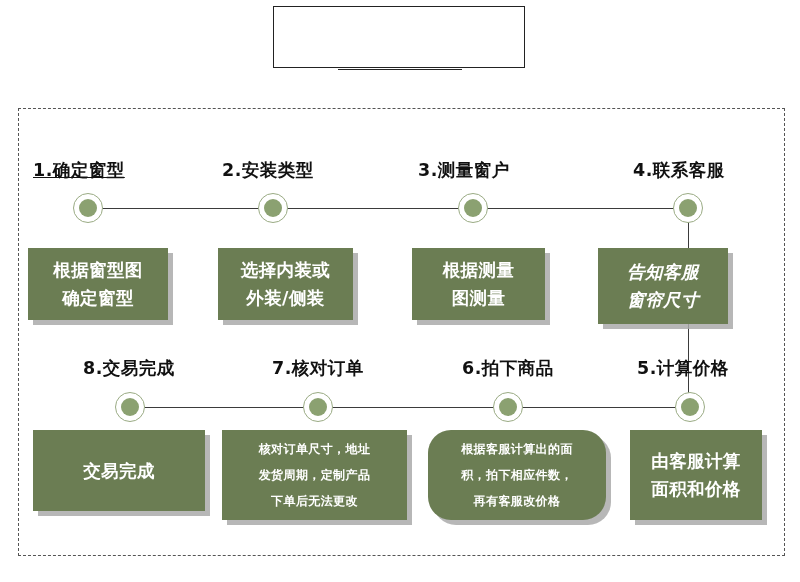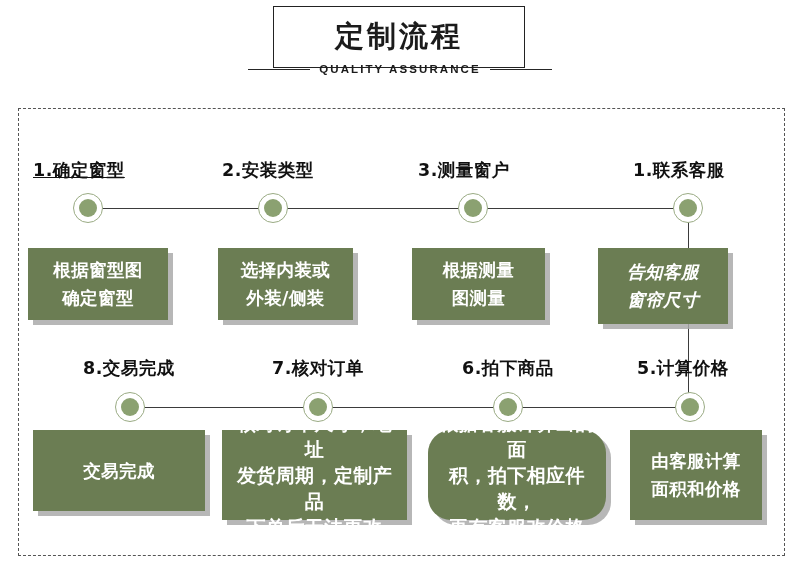--- a/index.html
+++ b/index.html
@@ -126,41 +126,39 @@
     color:#ffffff;
     font-size:17.5px;
     font-weight:bold;
     line-height:28px;
     text-align:center;
     font-family:"DejaVu Sans","Liberation Sans",sans-serif;
     white-space:pre-line;
     padding:0 6px;
     letter-spacing:0.4px;
   }
-  .card-text.tight{ font-size:19px; line-height:26px; }
+  .card-text.tight{ font-size:12px; line-height:26px; }
 </style>
 </head>
 <body>
 
 <div id="title-block">
   <div id="title-frame"></div>
-  <div id="title-text">定制流程</div>
   <div id="subtitle-row">
     <span class="sub-rule"></span>
-    <span id="subtitle-text">QUALITY ASSURANCE</span>
     <span class="sub-rule"></span>
   </div>
 </div>
 
 <div id="flow-container"></div>
 
 <div class="step-label" style="left:33px;  top:158px;text-decoration:underline;">1.确定窗型</div>
 <div class="step-label" style="left:222px; top:158px;">2.安装类型</div>
 <div class="step-label" style="left:418px; top:158px;">3.测量窗户</div>
-<div class="step-label" style="left:633px; top:158px;">1.联系客服</div>
+<div class="step-label" style="left:633px; top:158px;">4.联系客服</div>
 
 <div class="rail" style="left:88px; top:208px; width:602px;"></div>
 <div class="node" style="left:73px;  top:193px;"></div>
 <div class="node" style="left:258px; top:193px;"></div>
 <div class="node" style="left:458px; top:193px;"></div>
 <div class="node" style="left:673px; top:193px;"></div>
 
 <div class="rail-v" style="left:688px; top:208px; height:200px;"></div>
 
 <div class="card" style="left:28px;  top:248px; width:140px; height:72px;">

